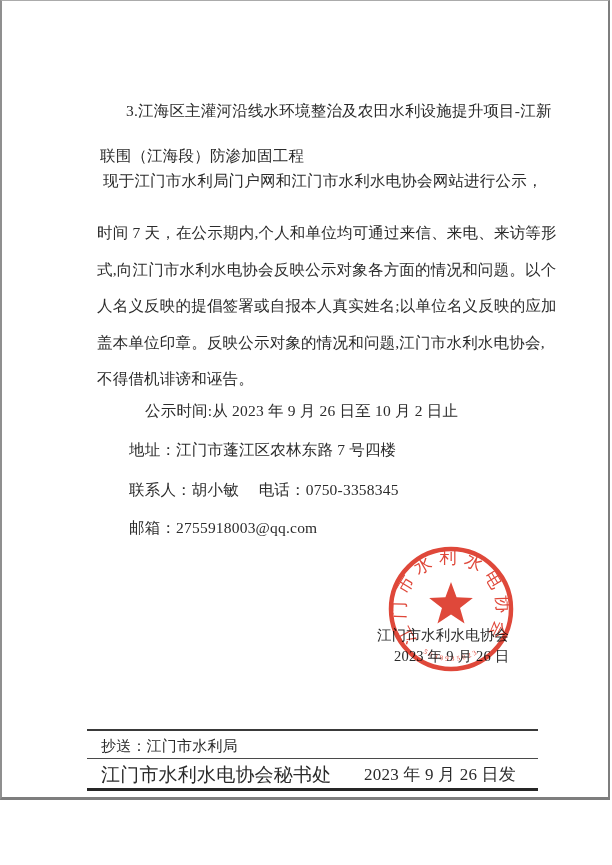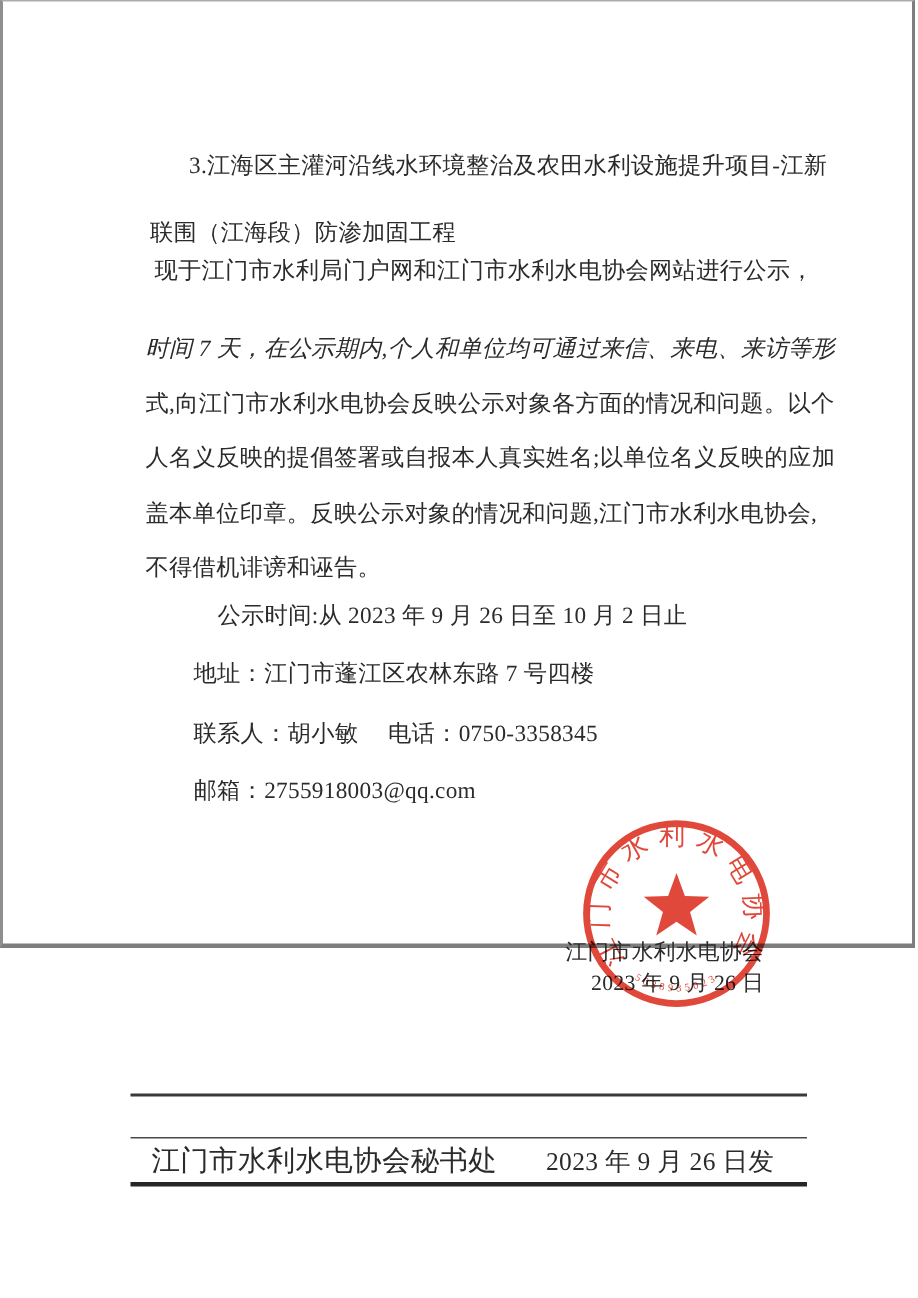--- a/index.html
+++ b/index.html
@@ -4,36 +4,36 @@
 <style>
   html,body{margin:0;padding:0;background:#ffffff;}
   .stage{
     position:relative;width:612px;height:865px;overflow:hidden;
     background:#ffffff;
     font-family:"Liberation Serif","DejaVu Serif",serif;
     color:#2b2b2b;
   }
   
   .sheet{
-    position:absolute;left:0;top:0;width:610px;height:632px;
+    position:absolute;left:0;top:0;width:610px;height:800px;
     box-sizing:border-box;background:#ffffff;
     border-top:1px solid #ababab;
     border-left:2px solid #8f8f8f;
     border-right:2px solid #7e7e7e;
     border-bottom:3px solid #7e7e7e;
   }
   .line{
     position:absolute;white-space:nowrap;
     font-size:15.5px;line-height:16px;letter-spacing:0.2px;
   }
   
   .bl-1{left:124px;top:102px;}
   .bl-2{left:98px;top:147px;}
   .bl-3{left:101px;top:172px;}
-  .bl-4{left:95px;top:224px;font-style:italic;}
+  .bl-4{left:95px;top:224px;}
   .bl-5{left:95px;top:261px;}
   .bl-6{left:95px;top:297px;}
   .bl-7{left:95px;top:334px;}
   .bl-8{left:95px;top:370px;}
   
   .il-1{left:127px;top:402px;margin-left:16px;}
   .il-2{left:127px;top:441px;}
   .il-3{left:127px;top:481px;}
   .il-4{left:127px;top:519px;}
   
@@ -86,19 +86,20 @@
       <polygon fill="#dd3a2b" points="68,41 73.59,56.31 89.87,56.89 77.03,66.94 81.52,82.61 68,73.5 54.48,82.61 58.97,66.94 46.13,56.89 62.42,56.31"></polygon>
       <text font-size="17.5" fill="#dd3a2b" letter-spacing="6" text-anchor="middle">
         <textPath href="#sealTopArc" startOffset="50%">江门市水利水电协会</textPath>
       </text>
       <text font-size="7" fill="#dd3a2b" letter-spacing="2.4" text-anchor="middle">
         <textPath href="#sealBottomArc" startOffset="50%">5038935023</textPath>
       </text>
     </svg>
 
     <div class="rule rule-a"></div>
+    <div class="line ft-cc">抄送：江门市水利局</div>
     <div class="rule rule-b"></div>
     <div class="line ft-issuer">江门市水利水电协会秘书处</div>
     <div class="line ft-date">2023 年 9 月 26 日发</div>
     <div class="rule rule-c"></div>
 
   </div>
 </div>
 
 </body></html>

